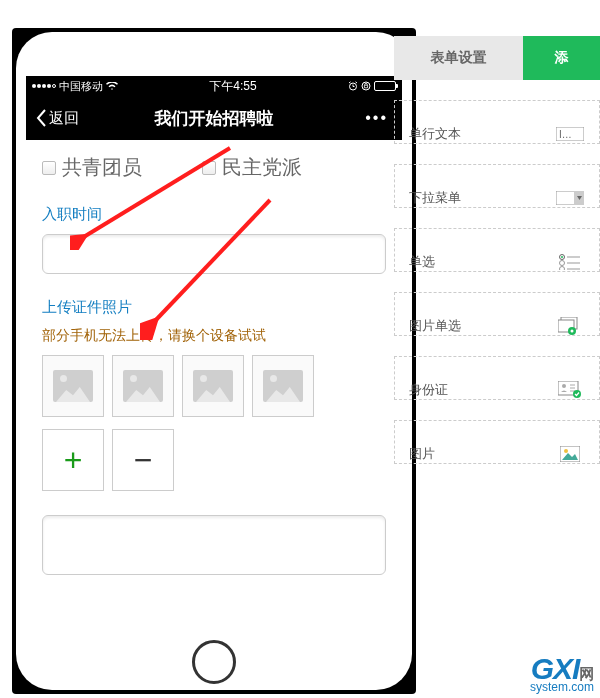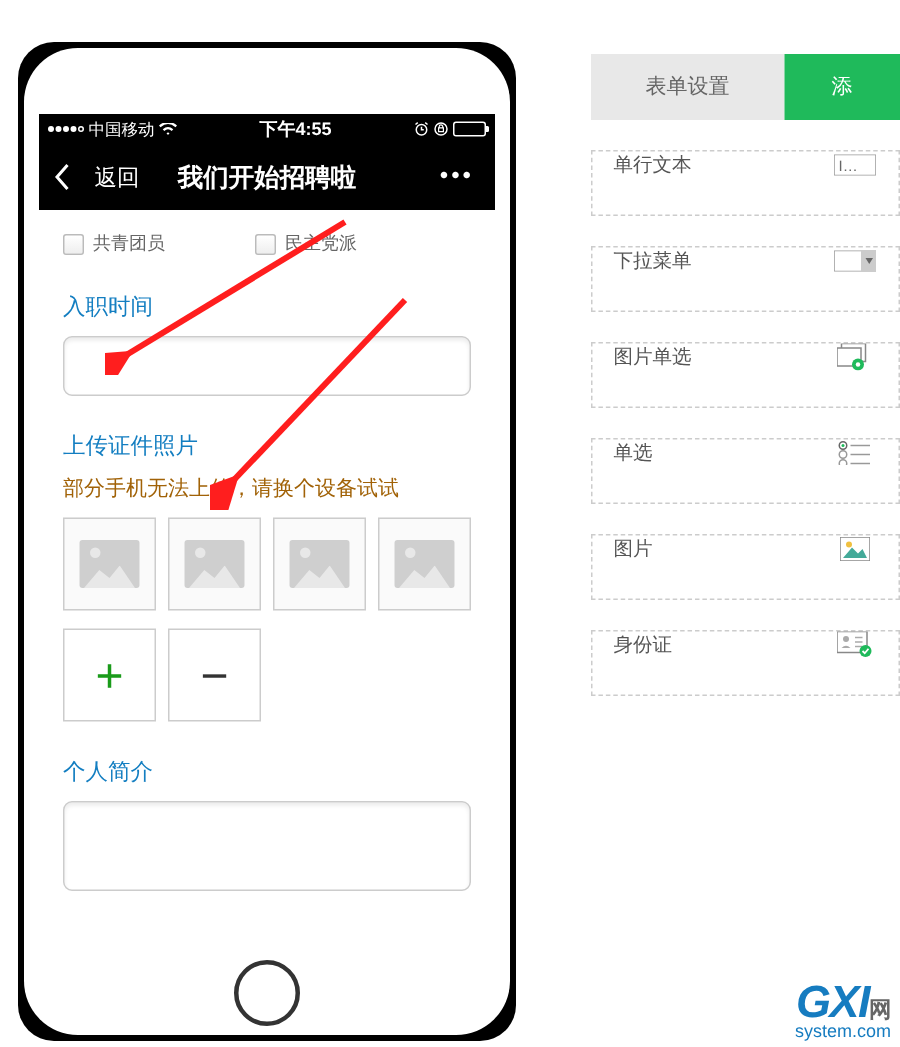--- a/index.html
+++ b/index.html
@@ -1,23 +1,23 @@
 <!DOCTYPE html>
 <html><head>
   <meta charset="utf-8">
   <style>
     * { margin: 0; padding: 0; box-sizing: border-box; }
     body { font-family: "Microsoft YaHei", "PingFang SC", sans-serif; background: #fff; width: 600px; height: 698px; overflow: hidden; position: relative; }
     
     .phone-frame {
       position: absolute;
       left: 12px; top: 28px;
-      width: 332px; height: 666px;
+      width: 404px; height: 666px;
       background: #000;
-      border-radius: 24px;
+      border-radius: 4px;
       padding: 4px;
     }
     .phone-inner {
       width: 100%; height: 100%;
       background: #fff;
       border-radius: 36px;
       overflow: hidden;
       position: relative;
     }
     .phone-speaker {
@@ -32,40 +32,40 @@
       position: absolute; top: 44px; left: 10px; right: 10px; bottom: 66px;
       background: #fff; overflow: hidden;
     }
     
     .status-bar {
       height: 20px; background: #000; color: #fff;
       display: flex; justify-content: space-between; align-items: center;
       font-size: 11px; padding: 0 6px;
     }
     .status-left, .status-right { display: flex; align-items: center; gap: 3px; }
-    .status-center { font-size: 12px; font-weight: 700; }
+    .status-center { font-size: 12px; font-weight: 400; }
     .dots { display: flex; gap: 1px; }
     .dot { width: 4px; height: 4px; border-radius: 50%; background: #fff; }
     .dot.empty { background: transparent; border: 0.5px solid #fff; }
     .battery { width: 22px; height: 10px; border: 1px solid #fff; border-radius: 2px; position: relative; }
     .battery::after { content: ''; position: absolute; right: -3px; top: 2px; width: 2px; height: 4px; background: #fff; border-radius: 0 1px 1px 0; }
     .battery-fill { width: 90%; height: 100%; background: #fff; }
     
     .nav-bar {
       height: 44px; background: #000; color: #fff;
       display: flex; align-items: center; padding: 0 10px;
       position: relative;
     }
-    .nav-back { display: flex; align-items: center; font-size: 15px; gap: 16px; }
+    .nav-back { display: flex; align-items: center; font-size: 15px; gap: 2px; }
     .nav-title { position: absolute; left: 50%; transform: translateX(-50%); font-size: 17px; font-weight: 700; }
     .nav-more { position: absolute; right: 14px; letter-spacing: 2px; font-size: 16px; }
     
     .form-content { padding: 14px 16px; background: #fff; height: calc(100% - 64px); overflow: hidden; }
     .checkbox-group { display: flex; flex-wrap: wrap; gap: 10px 60px; margin-bottom: 24px; }
-    .checkbox-item { display: flex; align-items: center; gap: 6px; font-size: 12px; color: #666; }
+    .checkbox-item { display: flex; align-items: center; gap: 6px; font-size: 20px; color: #666; }
     .checkbox-box { width: 14px; height: 14px; border: 1px solid #bbb; background: linear-gradient(#fff,#eee); border-radius: 2px; }
     
     .field-label { color: #137ec1; font-size: 15px; margin-bottom: 10px; }
     .text-input {
       width: 100%; height: 40px; border: 1px solid #ccc; border-radius: 6px;
       box-shadow: inset 0 2px 3px rgba(0,0,0,0.08); margin-bottom: 24px;
     }
     .hint-text { color: #a16207; font-size: 14px; margin-bottom: 10px; }
     
     .upload-grid { display: flex; gap: 8px; margin-bottom: 12px; }
@@ -82,29 +82,29 @@
     .square-btn {
       width: 62px; height: 62px; border: 1px solid #ccc;
       display: flex; align-items: center; justify-content: center;
       font-size: 32px; background: #fff; color: #333; font-weight: 300;
     }
     .square-btn.add { color: #1a9b1a; }
     
     .right-panel {
       position: absolute; left: 394px; top: 36px; width: 206px;
     }
-    .tab-row { display: flex; height: 44px; }
+    .tab-row { display: flex; height: 44px; font-weight: bold; }
     .tab { flex: 1; display: flex; align-items: center; justify-content: center; font-size: 14px; }
     .tab.inactive { background: #e8e8e8; color: #666; }
     .tab.active { background: #1fba5b; color: #fff; }
     
     .component-list { margin-top: 20px; display: flex; flex-direction: column; gap: 20px; }
     .component-item {
       height: 44px; border: 1px dashed #ccc;
-      display: flex; align-items: flex-start; justify-content: space-between;
+      display: flex; align-items: flex-end; justify-content: space-between;
       padding: 0 14px; font-size: 13px; color: #555; gap: 28px;
     }
     .comp-icon { width: 30px; height: 18px; display: flex; align-items: center; justify-content: center; }
     
     .arrow { position: absolute; pointer-events: none; }
     
     .watermark { position: absolute; right: 6px; bottom: 4px; text-align: center; }
     .wm-big { font-size: 30px; color: #167cc0; font-style: italic; font-weight: bold; letter-spacing: -1px; }
     .wm-sub { font-size: 12px; color: #167cc0; margin-top: -6px; }
     .wm-han { color: #666; font-size: 15px; font-style: normal; font-weight: bold; }
@@ -186,21 +186,20 @@
             </div>
           <div class="upload-slot">
               <span class="img-placeholder"></span>
             </div>
         </div>
         <div class="add-remove-row">
           <div class="square-btn add">+</div>
           <div class="square-btn">−</div>
         </div>
 
-        <div class="field-label">个人简介</div>
         <div class="text-input" style="height:60px"></div>
       </div>
     </div>
   </div>
   <span class="phone-home"></span>
 </div>
 
 <div class="right-panel">
   <div class="tab-row">
     <div class="tab inactive">表单设置</div>
@@ -216,70 +215,70 @@
           </svg>
         </span>
     </div>
     <div class="component-item">
       <span>下拉菜单</span>
       <span class="comp-icon">
           <svg width="28" height="14">
             <rect x="0" y="0" width="28" height="14" fill="none" stroke="#999"></rect>
             <rect x="18" y="0" width="10" height="14" fill="#ccc"></rect>
             <path d="M21 5 L26 5 L23.5 9 Z" fill="#666"></path>
-          </svg>
-        </span>
-    </div>
-    <div class="component-item">
-      <span>图片单选</span>
-      <span class="comp-icon">
-          <svg width="24" height="18">
-            <rect x="3" y="0" width="16" height="12" fill="none" stroke="#888"></rect>
-            <rect x="0" y="3" width="16" height="12" fill="#fff" stroke="#888"></rect>
-            <circle cx="14" cy="14" r="4" fill="#1fba5b"></circle>
-            <circle cx="14" cy="14" r="1.5" fill="#fff"></circle>
           </svg>
         </span>
     </div>
     <div class="component-item">
       <span>单选</span>
       <span class="comp-icon">
           <svg width="24" height="16">
             <circle cx="4" cy="3" r="2.5" fill="none" stroke="#666"></circle>
             <circle cx="4" cy="3" r="1" fill="#1fba5b"></circle>
             <line x1="9" y1="3" x2="22" y2="3" stroke="#999"></line>
             <circle cx="4" cy="9" r="2.5" fill="none" stroke="#999"></circle>
             <line x1="9" y1="9" x2="22" y2="9" stroke="#999"></line>
             <circle cx="4" cy="15" r="2.5" fill="none" stroke="#999"></circle>
             <line x1="9" y1="15" x2="22" y2="15" stroke="#999"></line>
           </svg>
         </span>
     </div>
     <div class="component-item">
-      <span>图片</span>
-      <span class="comp-icon">
-          <svg width="20" height="16">
-            <rect x="0" y="0" width="20" height="16" fill="none" stroke="#888"></rect>
-            <circle cx="6" cy="5" r="2" fill="#f0c040"></circle>
-            <path d="M2 14 L8 7 L12 11 L15 8 L18 14 Z" fill="#4a9"></path>
+      <span>图片单选</span>
+      <span class="comp-icon">
+          <svg width="24" height="18">
+            <rect x="3" y="0" width="16" height="12" fill="none" stroke="#888"></rect>
+            <rect x="0" y="3" width="16" height="12" fill="#fff" stroke="#888"></rect>
+            <circle cx="14" cy="14" r="4" fill="#1fba5b"></circle>
+            <circle cx="14" cy="14" r="1.5" fill="#fff"></circle>
           </svg>
         </span>
     </div>
     <div class="component-item">
       <span>身份证</span>
       <span class="comp-icon">
           <svg width="24" height="18">
             <rect x="0" y="0" width="20" height="14" fill="none" stroke="#888"></rect>
             <circle cx="6" cy="5" r="2" fill="#aaa"></circle>
             <path d="M3 11 Q6 8 9 11" fill="#aaa"></path>
             <line x1="12" y1="4" x2="17" y2="4" stroke="#aaa"></line>
             <line x1="12" y1="7" x2="17" y2="7" stroke="#aaa"></line>
             <line x1="12" y1="10" x2="17" y2="10" stroke="#aaa"></line>
             <circle cx="19" cy="13" r="4" fill="#1fba5b"></circle>
             <path d="M17 13 L18.5 14.5 L21 11.5" stroke="#fff" fill="none" stroke-width="1.2"></path>
+          </svg>
+        </span>
+    </div>
+    <div class="component-item">
+      <span>图片</span>
+      <span class="comp-icon">
+          <svg width="20" height="16">
+            <rect x="0" y="0" width="20" height="16" fill="none" stroke="#888"></rect>
+            <circle cx="6" cy="5" r="2" fill="#f0c040"></circle>
+            <path d="M2 14 L8 7 L12 11 L15 8 L18 14 Z" fill="#4a9"></path>
           </svg>
         </span>
     </div>
   </div>
 </div>
 
 <svg class="arrow" style="left:70px;top:130px" width="170" height="120">
   <defs>
       <marker id="ah1" markerWidth="10" markerHeight="10" refX="2" refY="5" orient="auto">
         <path d="M8 1 L0 5 L8 9 Z" fill="#ff1e1e"></path>

